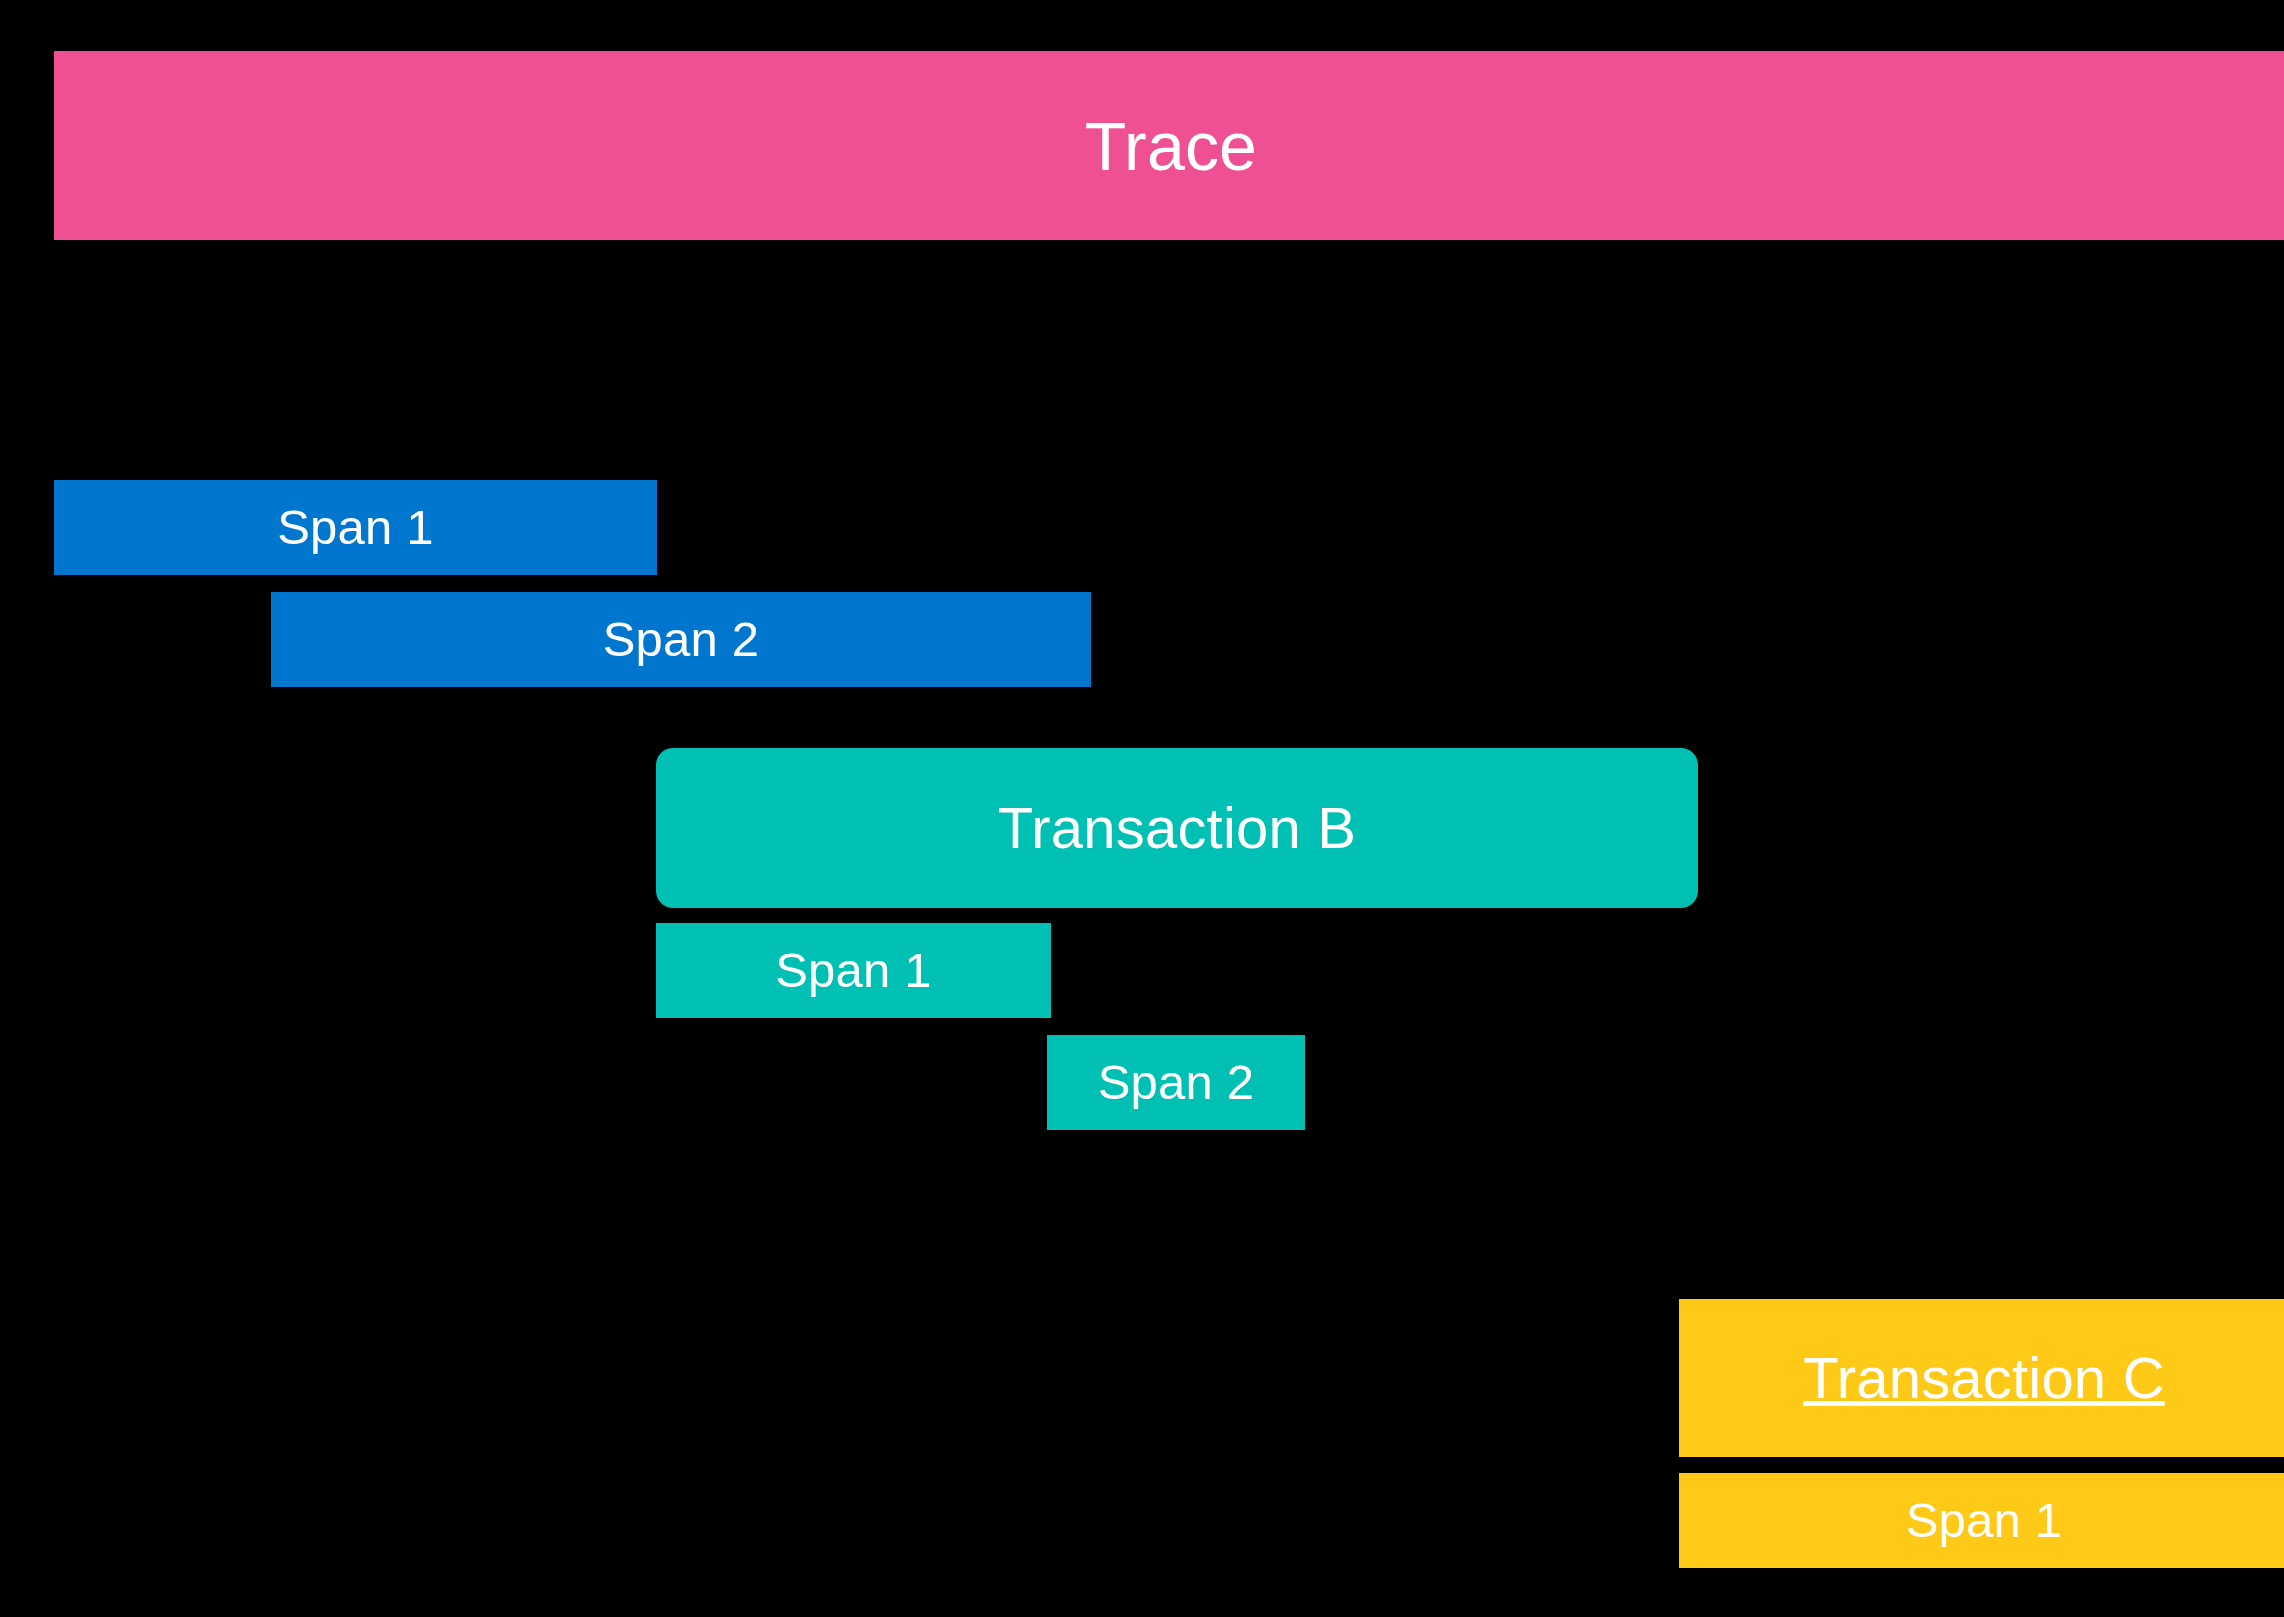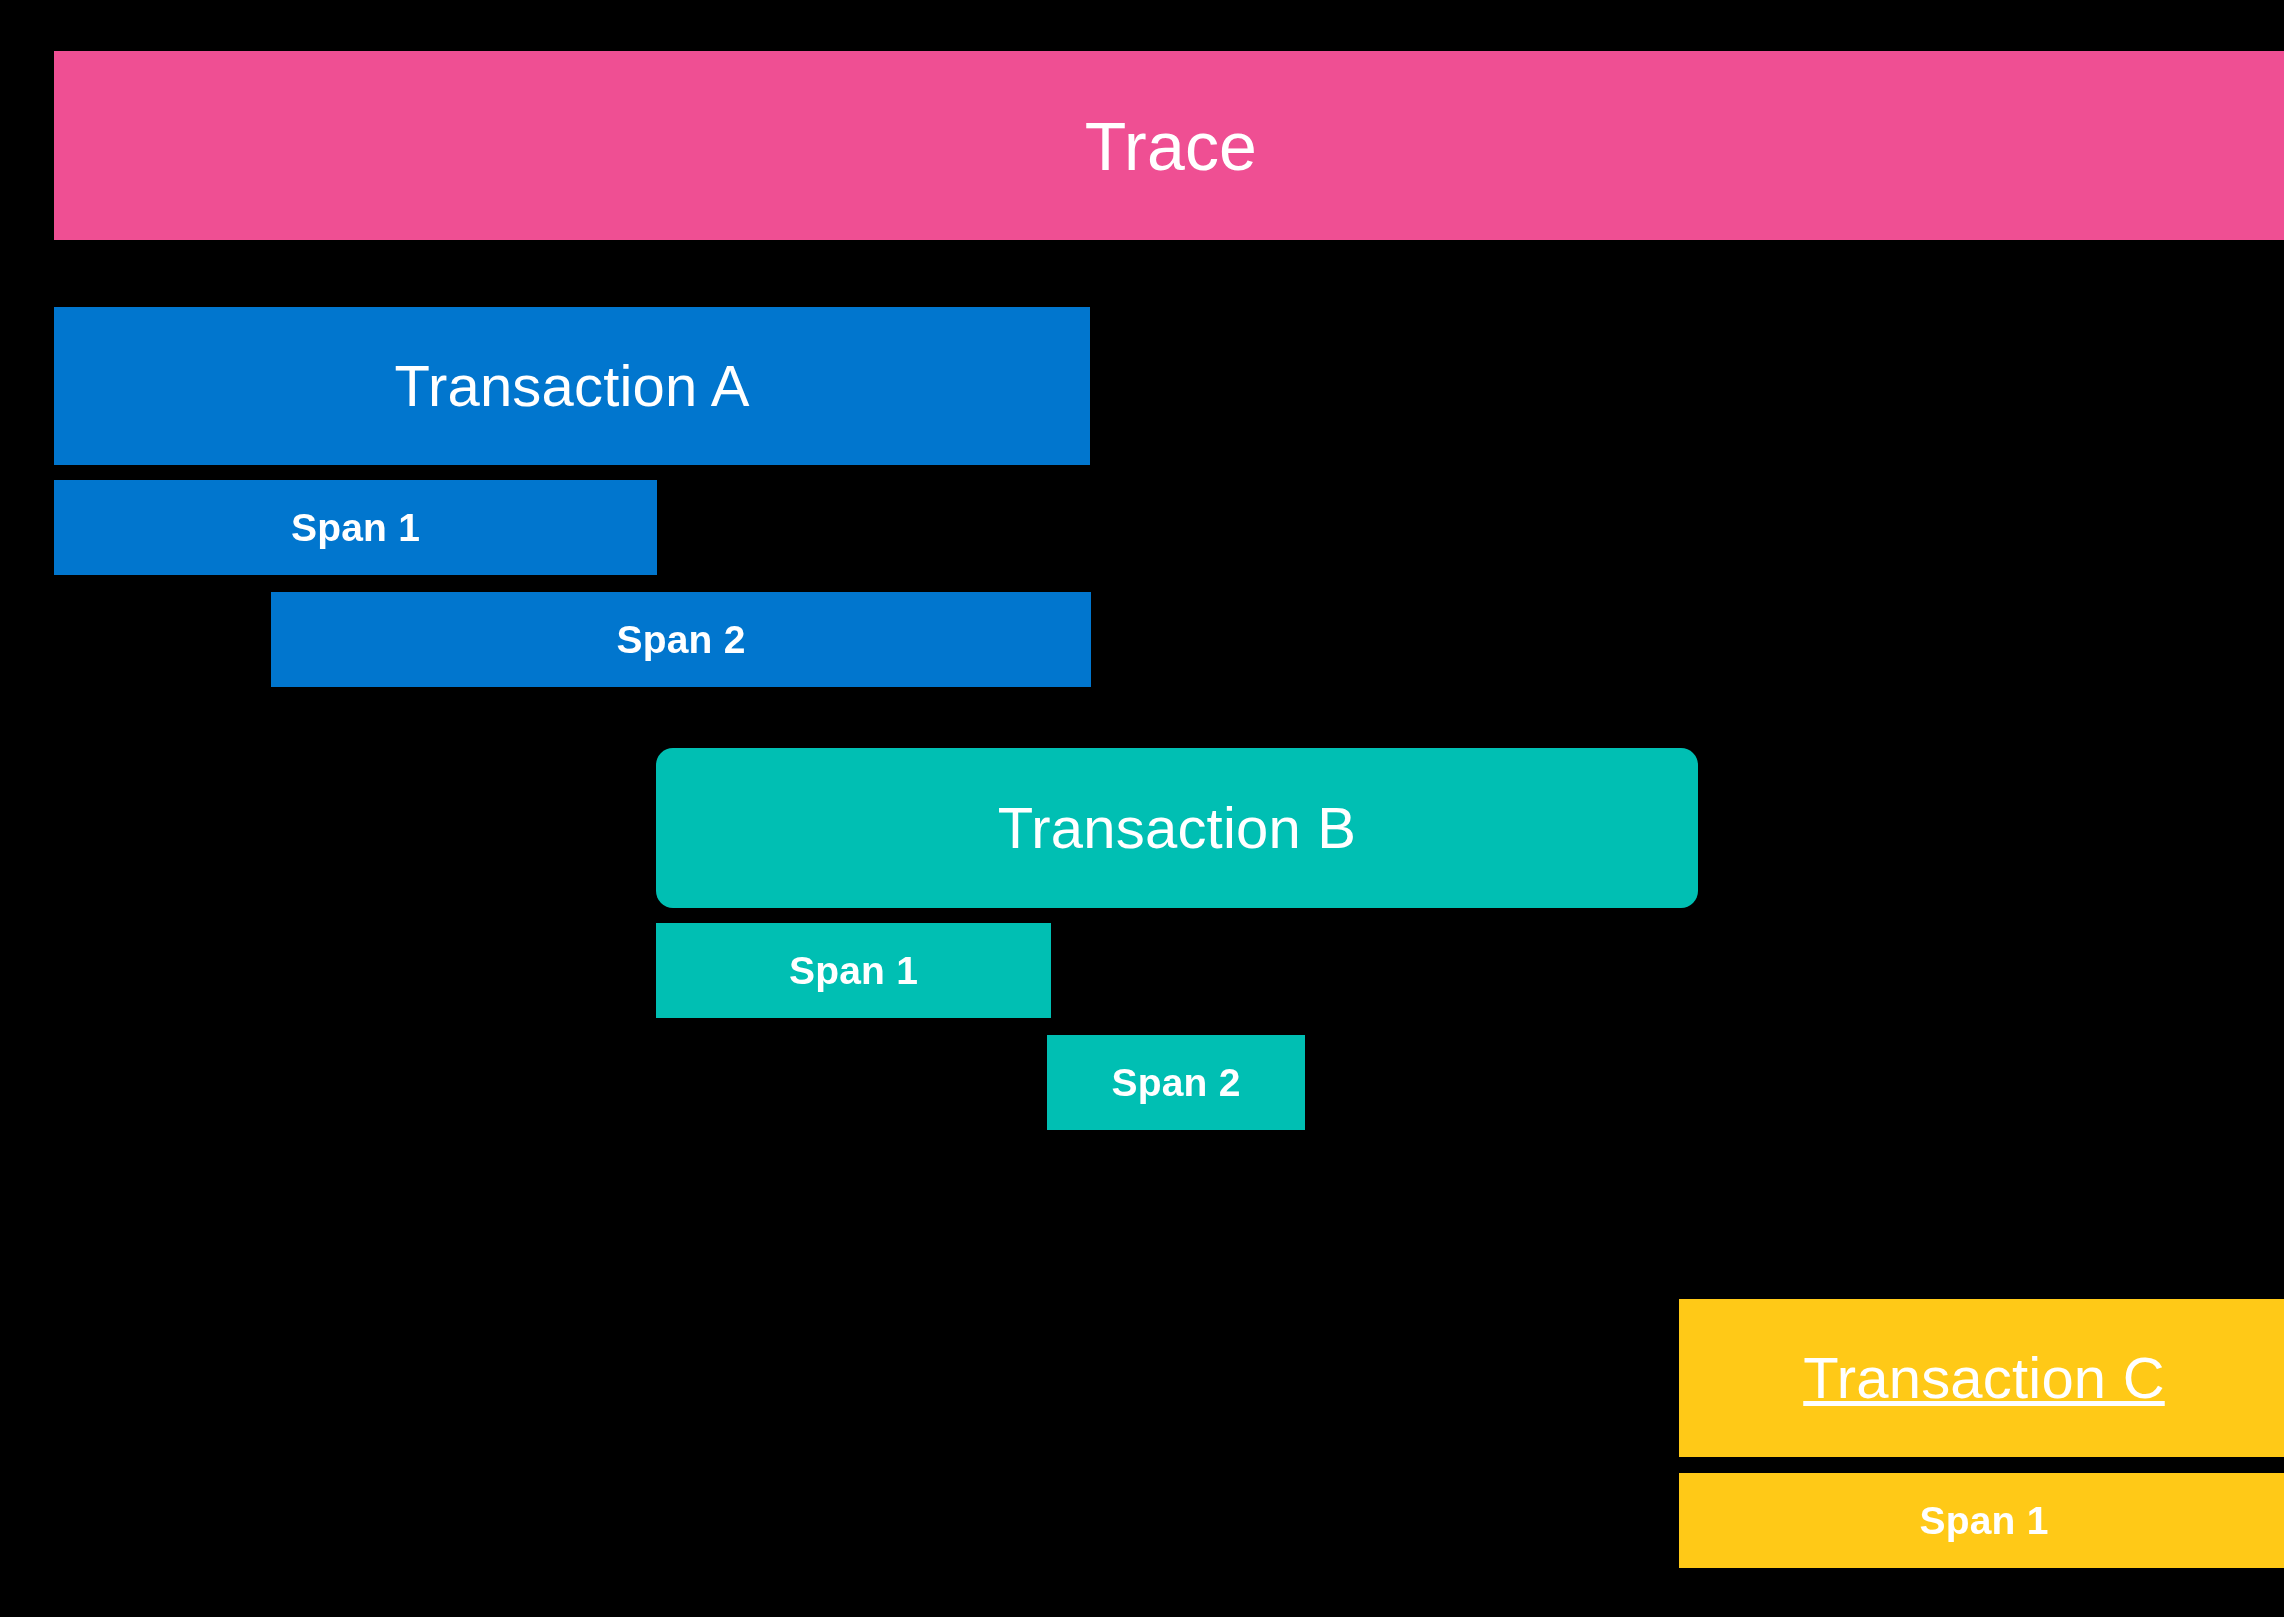--- a/index.html
+++ b/index.html
@@ -31,21 +31,21 @@
     color: #ffffff;
     font-weight: 400;
     line-height: 1;
     letter-spacing: 0.2px;
   }
   
   .trace-bar   { left: 26px;   top: 51px;   width: 2234px; height: 189px; }
   .trace-bar .bar-label { font-size: 68px; }
 
   .txn-bar .bar-label  { font-size: 58px; }
-  .span-bar .bar-label { font-size: 39px; font-weight: bold; }
+  .span-bar .bar-label { font-size: 49px; }
 
   .txn-a       { left: 26px;   top: 307px;  width: 1036px; height: 158px; }
   .txn-a-s1    { left: 26px;   top: 480px;  width: 603px;  height: 95px; }
   .txn-a-s2    { left: 243px;  top: 592px;  width: 820px; height: 95px; }
 
   .txn-b       { left: 628px;  top: 748px;  width: 1042px; height: 160px; }
   .txn-b-s1    { left: 628px;  top: 923px; width: 395px;  height: 95px; }
   .txn-b-s2    { left: 1019px; top: 1035px; width: 258px;  height: 95px; }
   .txn-b-s3    { left: 1277px; top: 1148px; width: 393px;  height: 95px; }
 
@@ -54,23 +54,20 @@
 </style>
 </head>
 <body>
 
 <div id="stage">
 
   <div class="bar trace-bar" style="background:#ef4f93;">
     <span class="bar-label">Trace</span>
   </div>
 
-  <div class="bar txn-bar txn-a" style="background:#0176ce;">
-    <span class="bar-label">Transaction A</span>
-  </div>
 
   <div class="bar span-bar txn-a-s1" style="background:#0176ce;">
     <span class="bar-label">Span 1</span>
   </div>
 
   <div class="bar span-bar txn-a-s2" style="background:#0176ce;">
     <span class="bar-label">Span 2</span>
   </div>
 
   <div class="bar txn-bar txn-b" style="background:#00bfb3;border-radius:17px;">

